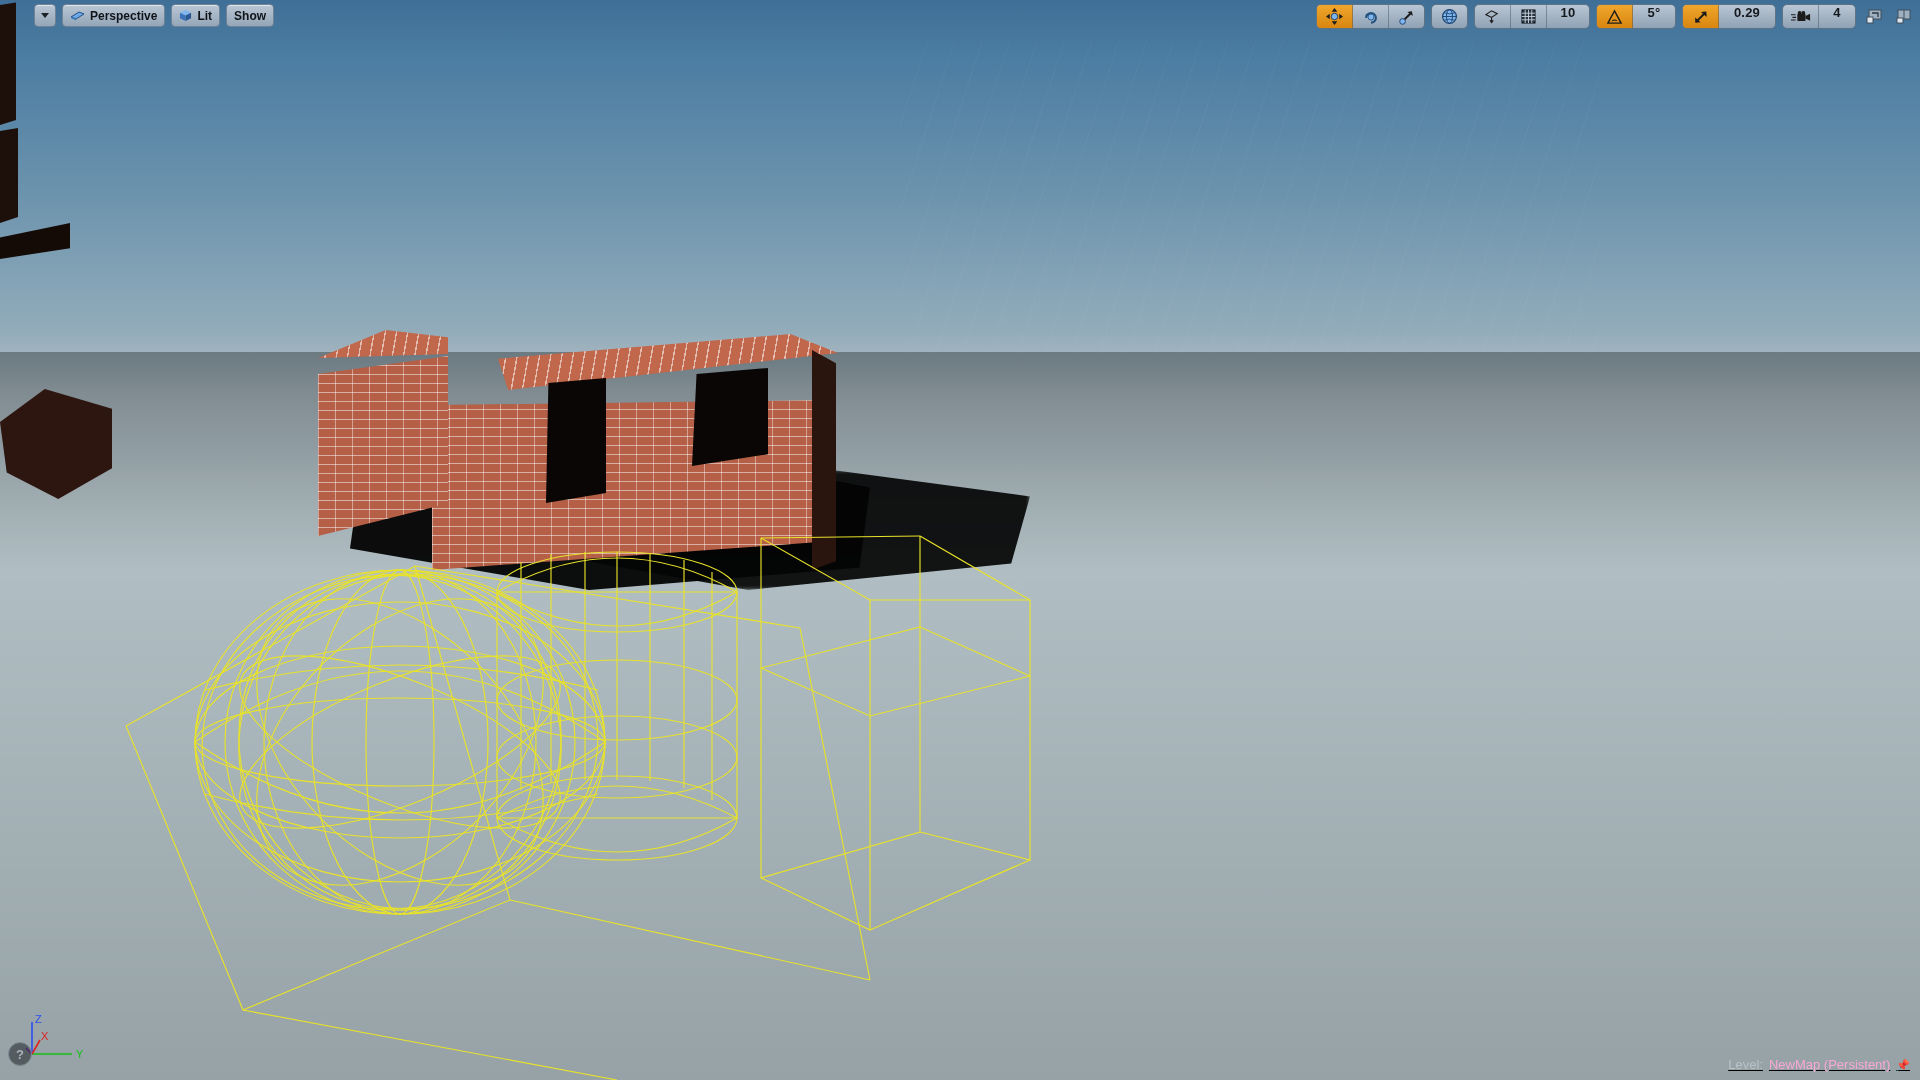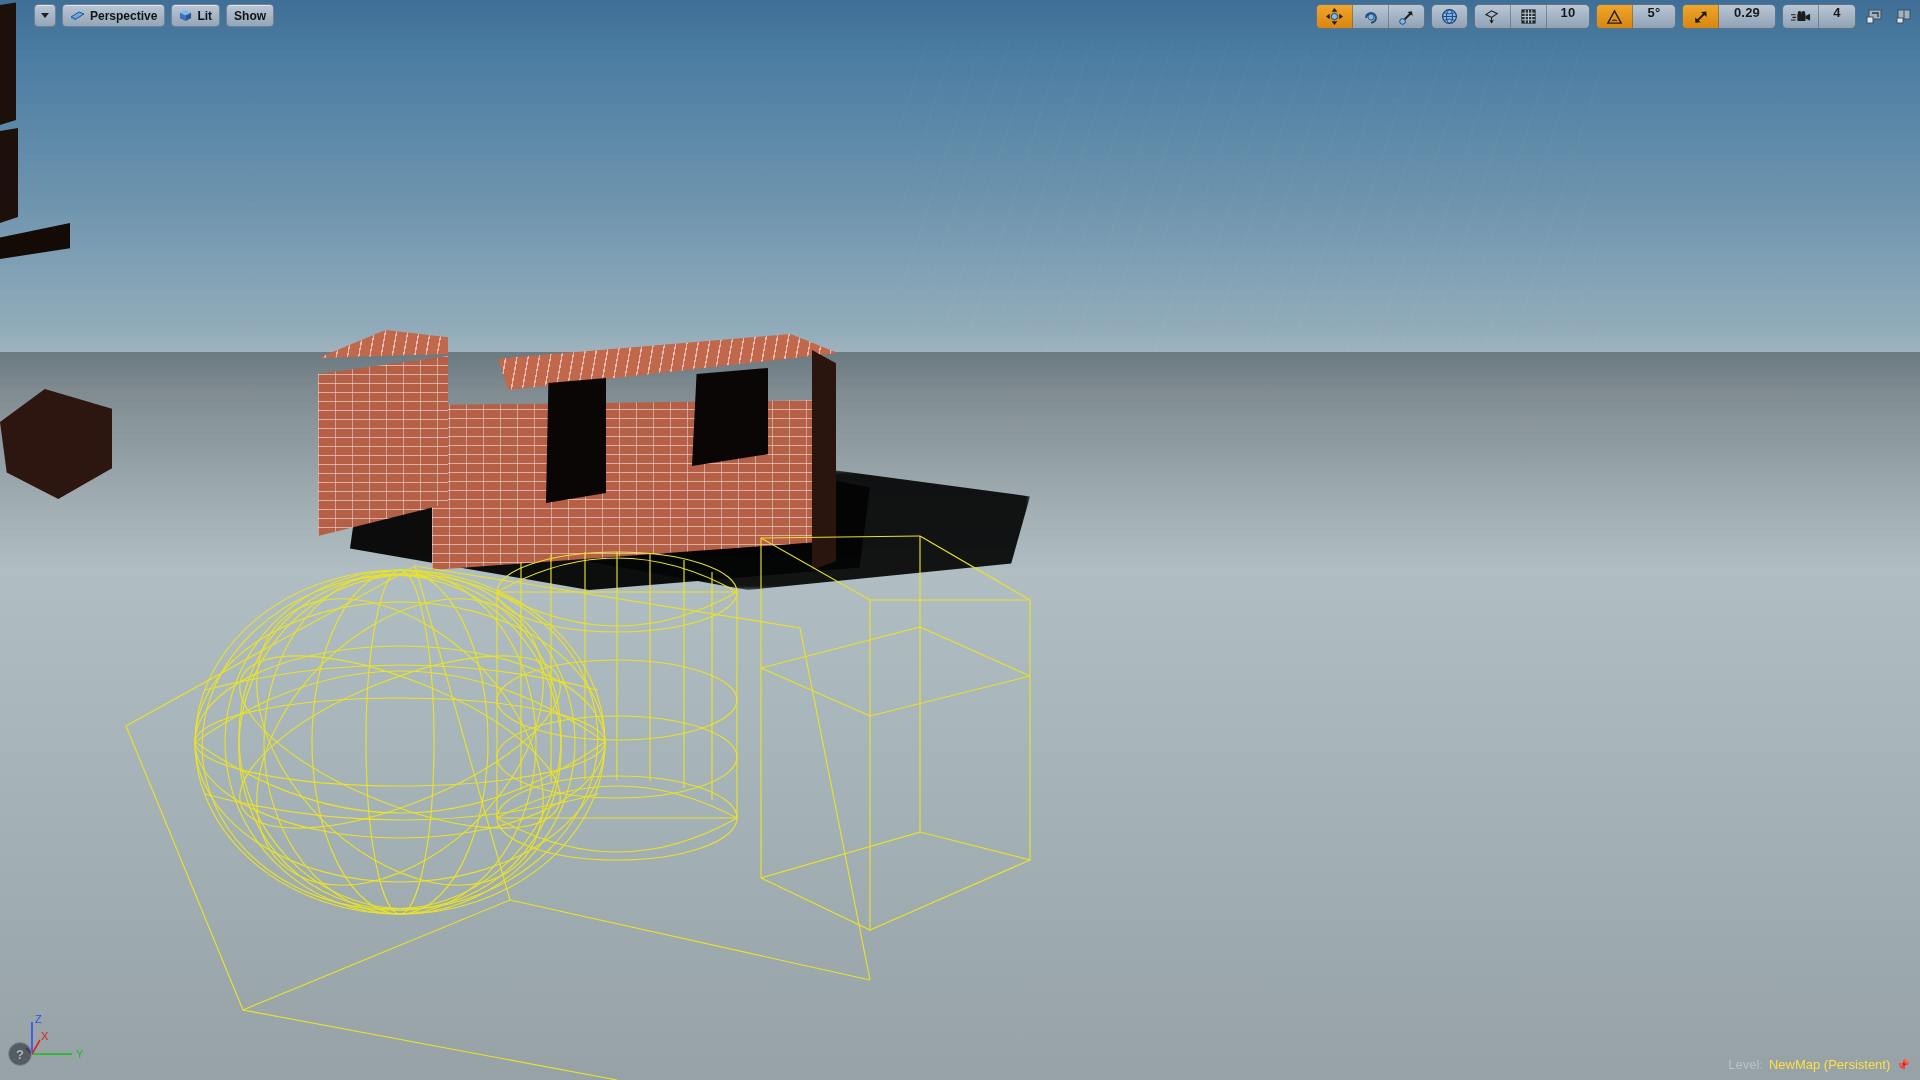--- a/index.html
+++ b/index.html
@@ -130,23 +130,23 @@
   .tri-caret{width:0;height:0;border-left:4px solid transparent;
              border-right:4px solid transparent;border-top:5px solid #1b2228;}
 
   
   #axis-gizmo{position:absolute;left:14px;bottom:12px;width:70px;height:54px;}
   #help-button{position:absolute;left:8px;bottom:14px;width:22px;height:22px;
      border-radius:50%;border:1.5px solid #7f8b94;color:#aab4bb;
      font-size:13px;font-weight:bold;display:flex;align-items:center;
      justify-content:center;background:rgba(30,34,38,.55);cursor:default;}
   #level-status{position:absolute;right:10px;bottom:8px;display:flex;gap:6px;
-     align-items:baseline;font-size:13px;}
+     align-items:baseline;font-size:13px;text-decoration:underline;}
   .lbl-dim{color:#b9c2c7;}
-  .lbl-level{color:#fde047;}
+  .lbl-level{color:#f9a8d4;}
   .lbl-pin{color:#b9c2c7;font-size:11px;}
 </style>
 </head>
 <body>
 
 <div id="viewport">
 
   <div class="sky"></div>
   <div class="sky-streaks"></div>
   <div class="haze"></div>

